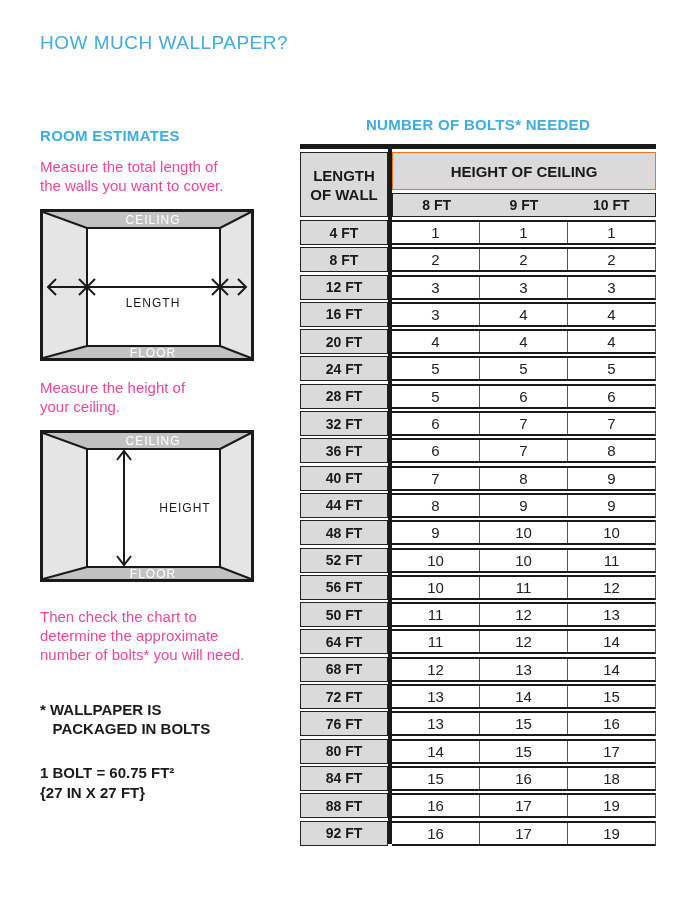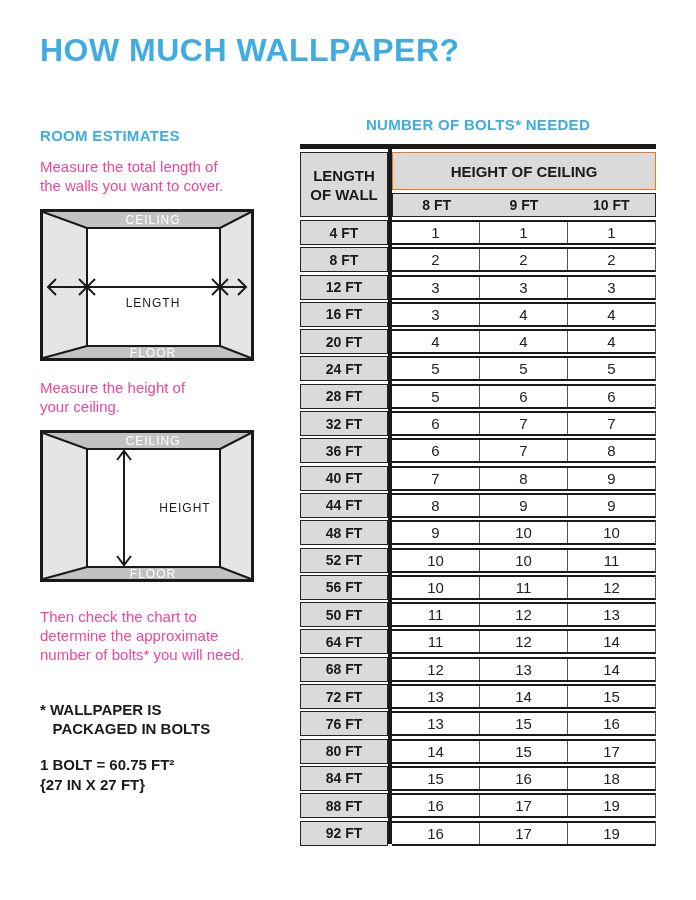--- a/index.html
+++ b/index.html
@@ -1,34 +1,34 @@
 <!DOCTYPE html>
 <html style="--accent: #3FACE2;"><head>
 <meta charset="utf-8">
 <style>
   :root { --accent:#3FACE2; --ink:#1a1a1a; --cellgray:#DADADA; --band:#C2C2C2; --wall:#E5E5E5; }
   * { margin:0; padding:0; box-sizing:border-box; }
   html,body { background:#fff; }
   body { font-family:"Liberation Sans","DejaVu Sans",sans-serif; color:var(--ink); }
   .page { position:relative; width:696px; height:900px; background:#fff; overflow:hidden; }
 
-  .main-title { position:absolute; left:40px; top:32px; font-size:32px; font-weight:bold;
+  .main-title { position:absolute; left:40px; top:32px; font-size:19px; font-weight:normal;
                 color:var(--accent); letter-spacing:.5px; }
 
   .left-col  { position:absolute; left:40px; top:127px; width:232px; }
   .right-col { position:absolute; left:300px; top:116px; width:356px; }
 
   .section-head { font-size:15px; font-weight:bold; color:var(--accent); letter-spacing:.3px; }
   .body-text { font-size:15px; line-height:19px; color:#ec4899; white-space:pre-line; }
   .step1 { margin-top:13px; }
   .step2 { margin-top:17px; }
   .step3 { margin-top:25px; }
   .diagram { display:block; margin-top:14px; }
   .footnote { margin-top:36px; font-size:15px; font-weight:bold; line-height:19px; white-space:pre; }
-  .bolt-info { margin-top:17px; font-size:15px; font-weight:bold; line-height:20px; }
+  .bolt-info { margin-top:25px; font-size:15px; font-weight:bold; line-height:20px; }
 
   .table-head { font-size:15px; font-weight:bold; color:var(--accent); text-align:center;
                 letter-spacing:.3px; margin-bottom:11px; }
 
   .tbl { position:relative; width:356px; }
   .topbar { height:5px; background:var(--ink); margin-bottom:3px; }
   .vline { position:absolute; left:88px; top:0; bottom:2px; width:4px; background:var(--ink); z-index:3; }
 
   .head { display:flex; margin-bottom:3px; }
   .corner-cell { width:88px; margin-right:4px; height:65px; background:var(--cellgray);

